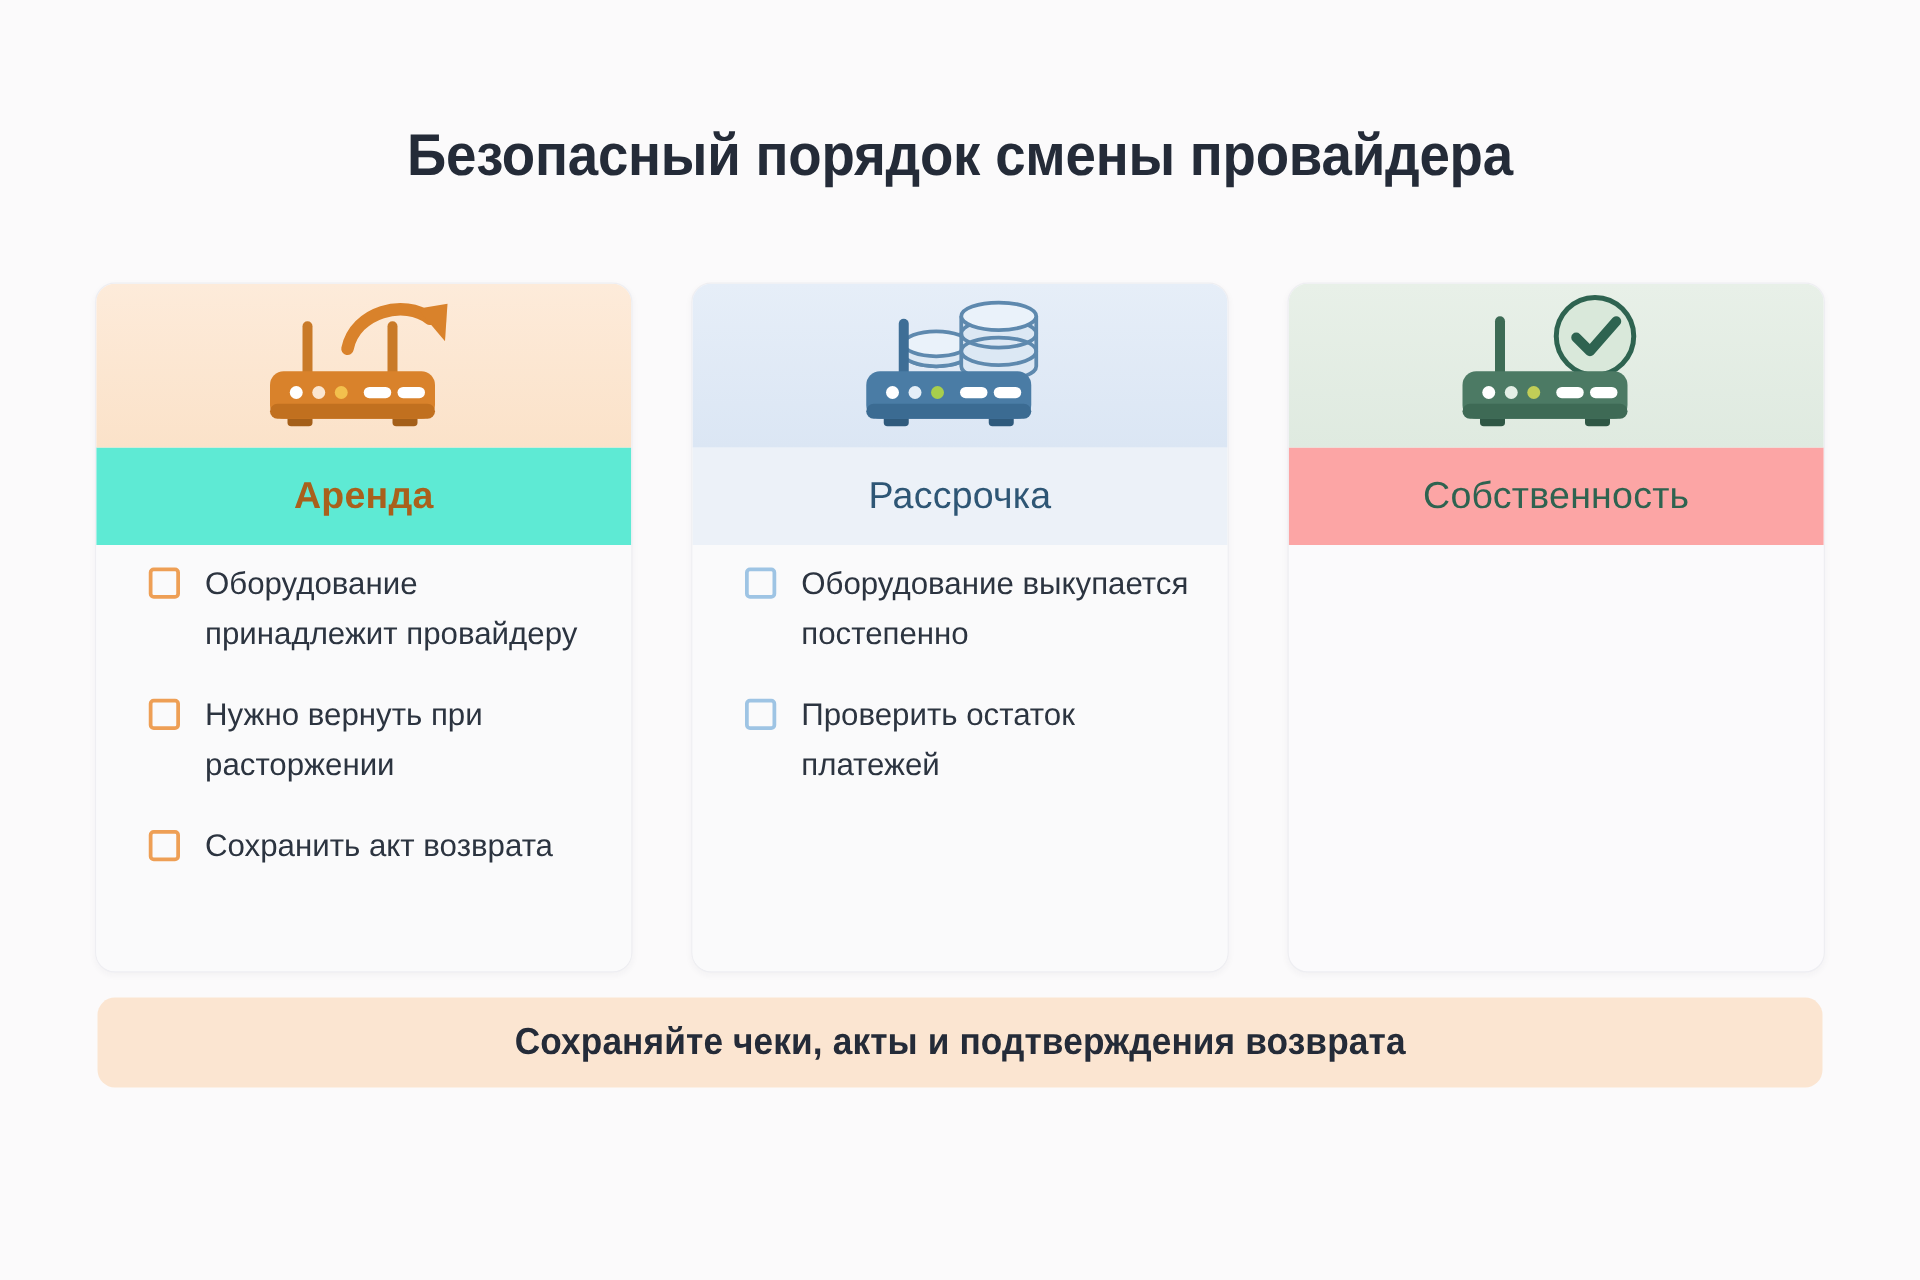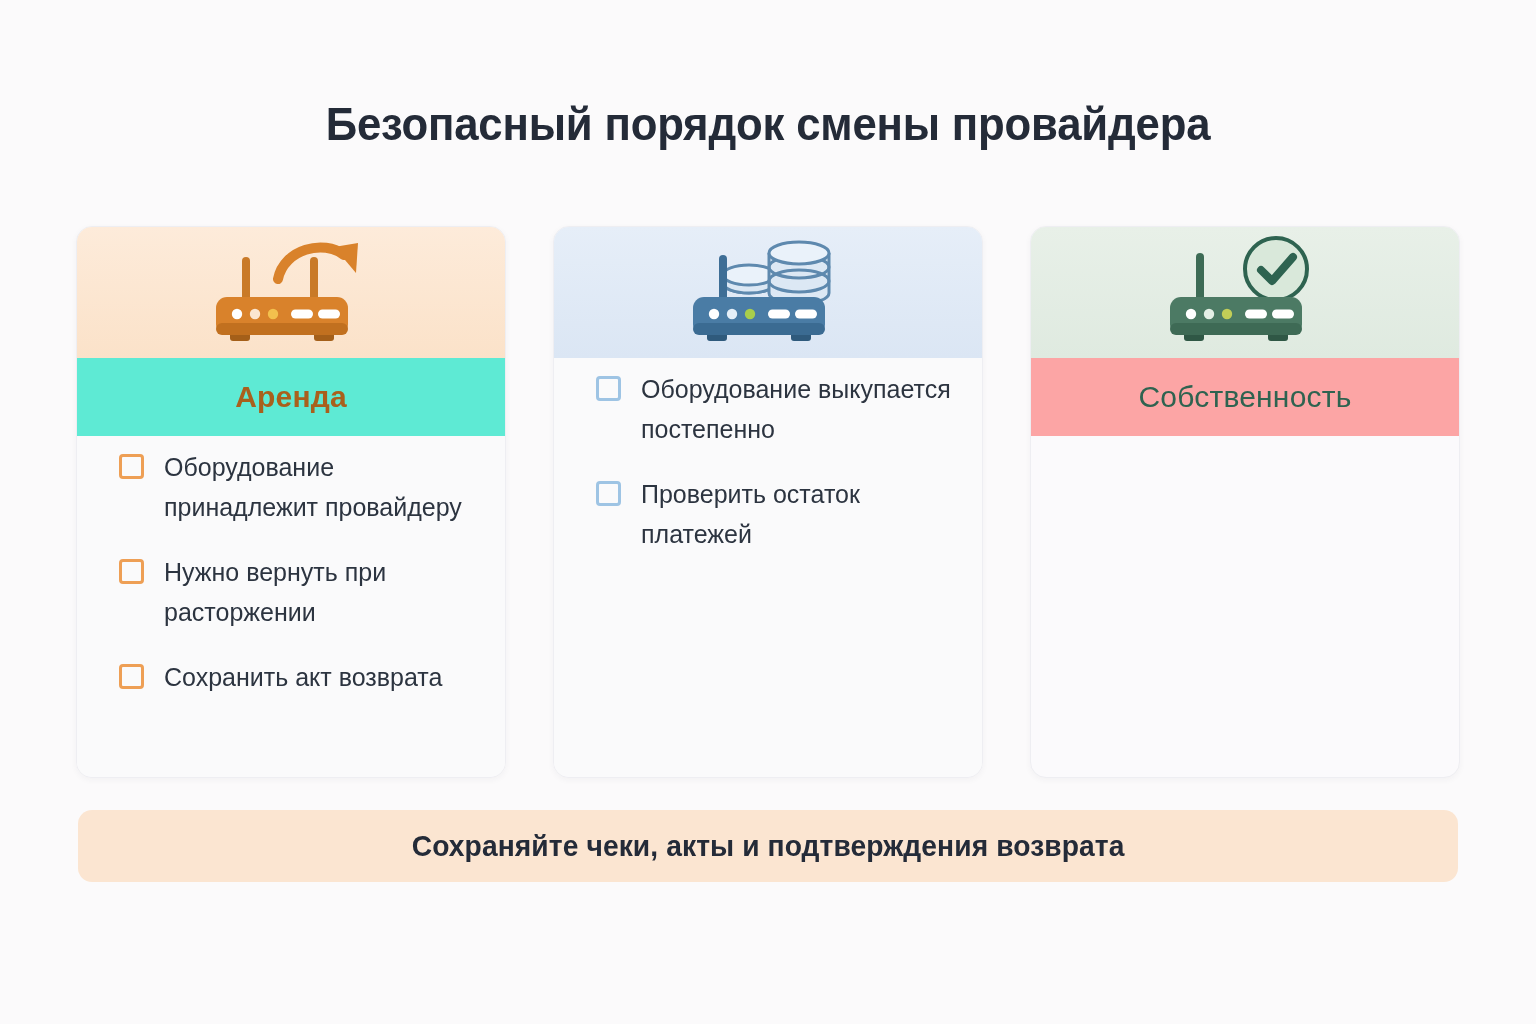--- a/index.html
+++ b/index.html
@@ -105,21 +105,20 @@
   
   .banner{
     position:absolute;
     left:78px;top:798px;
     width:1380px;height:72px;
     background:#FBE5D1;
     border-radius:14px;
     display:flex;
     align-items:center;
     justify-content:center;
-    margin-top:12px;
   }
   .banner-text{
     font-family:"Liberation Sans Narrow","Liberation Sans",sans-serif;
     font-size:30px;
     font-weight:700;
     color:#242B38;
     letter-spacing:0.1px;
     transform:scaleX(0.94);
   }
 
@@ -205,20 +204,21 @@
             <rect x="10" y="88" width="132" height="12" rx="6" fill="#3B6B92"></rect>
 
             <circle cx="31" cy="79" r="5.2" fill="#FFFFFF"></circle>
             <circle cx="49" cy="79" r="5.2" fill="#E5EFF8"></circle>
             <circle cx="67" cy="79" r="5.2" fill="#A8CE4C"></circle>
             <rect x="85" y="74.5" width="22" height="9" rx="4.5" fill="#FFFFFF"></rect>
             <rect x="112" y="74.5" width="22" height="9" rx="4.5" fill="#FFFFFF"></rect>
           </svg>
         </span>
       </div>
+      <div class="card-title">Рассрочка</div>
       <div class="card-body">
         <ul class="clist">
           <li class="citem">
             <span class="cbox"></span>
             <span class="ctext">Оборудование выкупается постепенно</span>
           </li>
           <li class="citem">
             <span class="cbox"></span>
             <span class="ctext">Проверить остаток платежей</span>
           </li>

